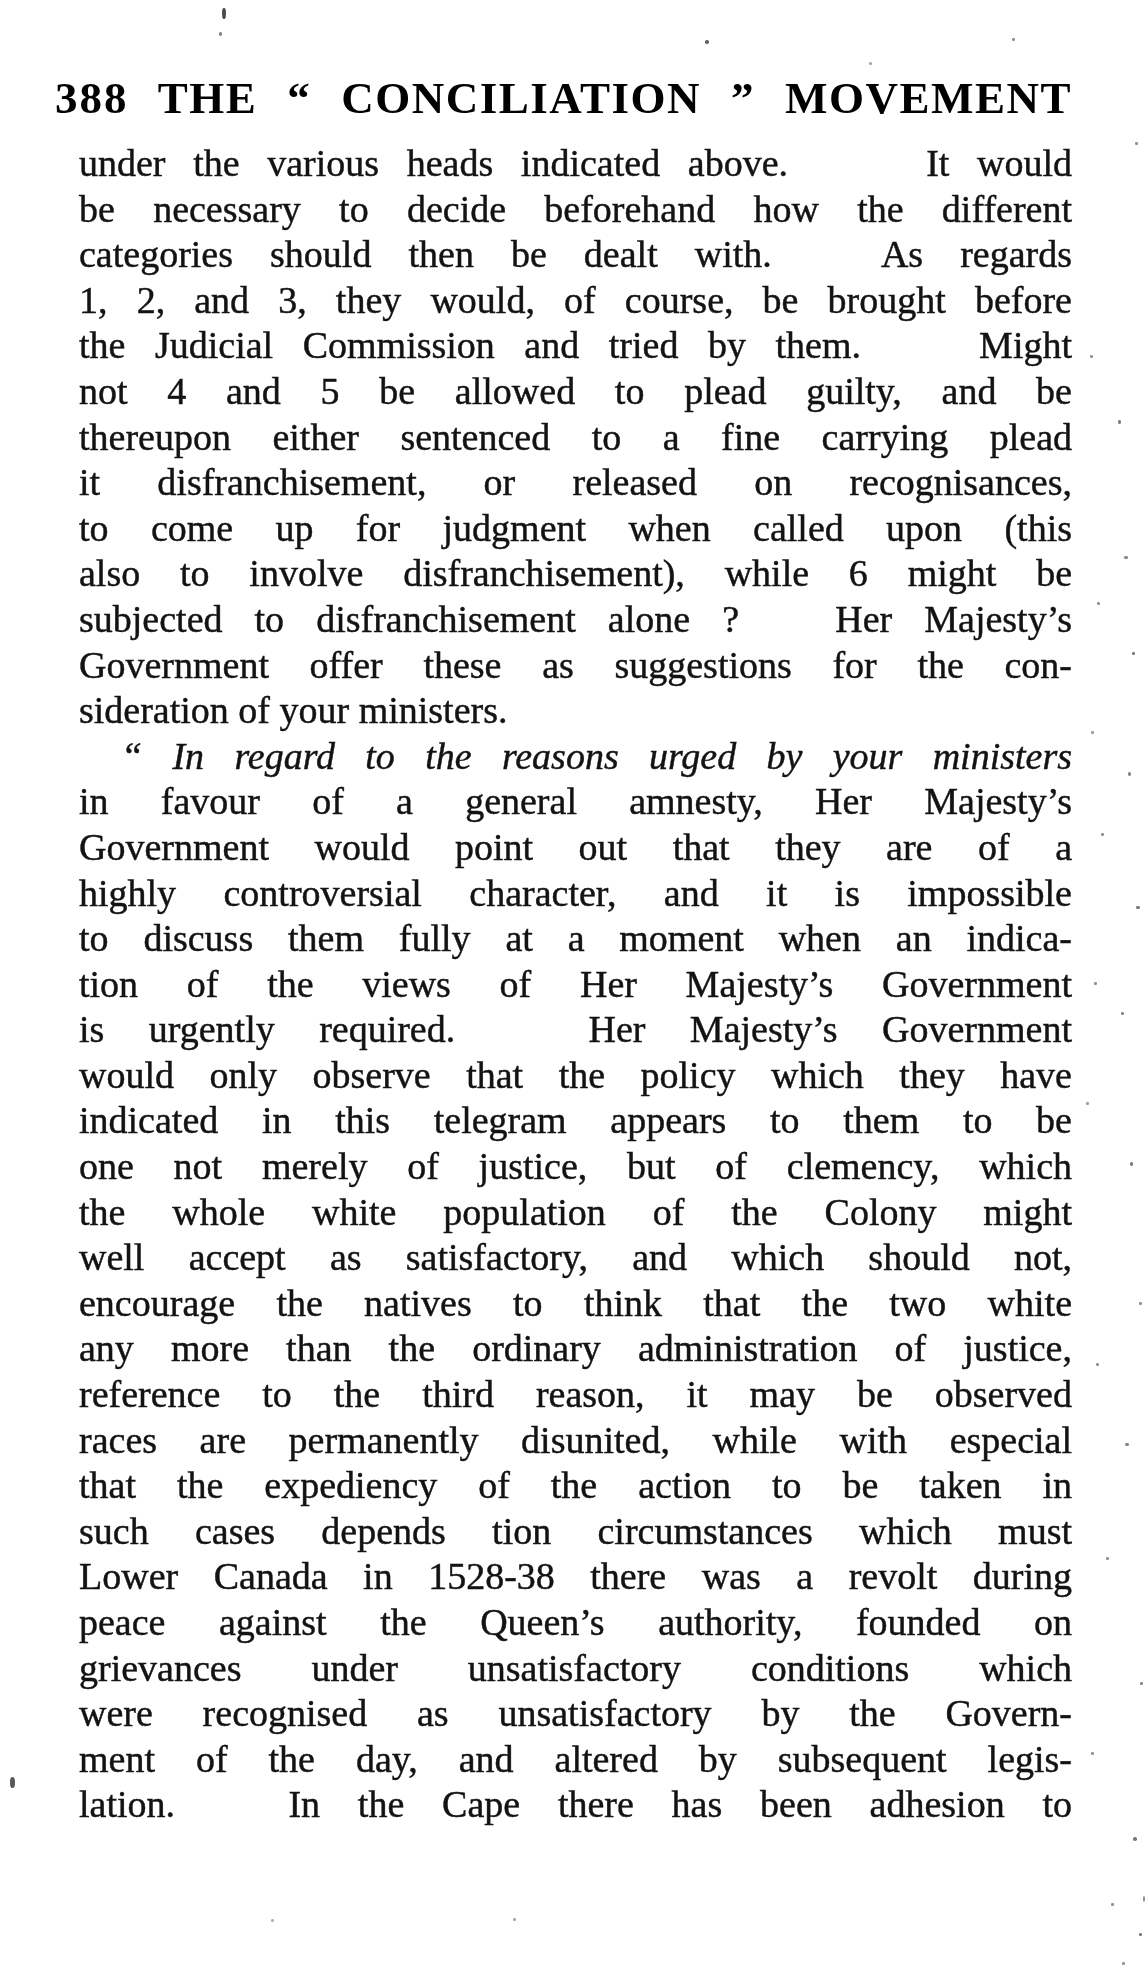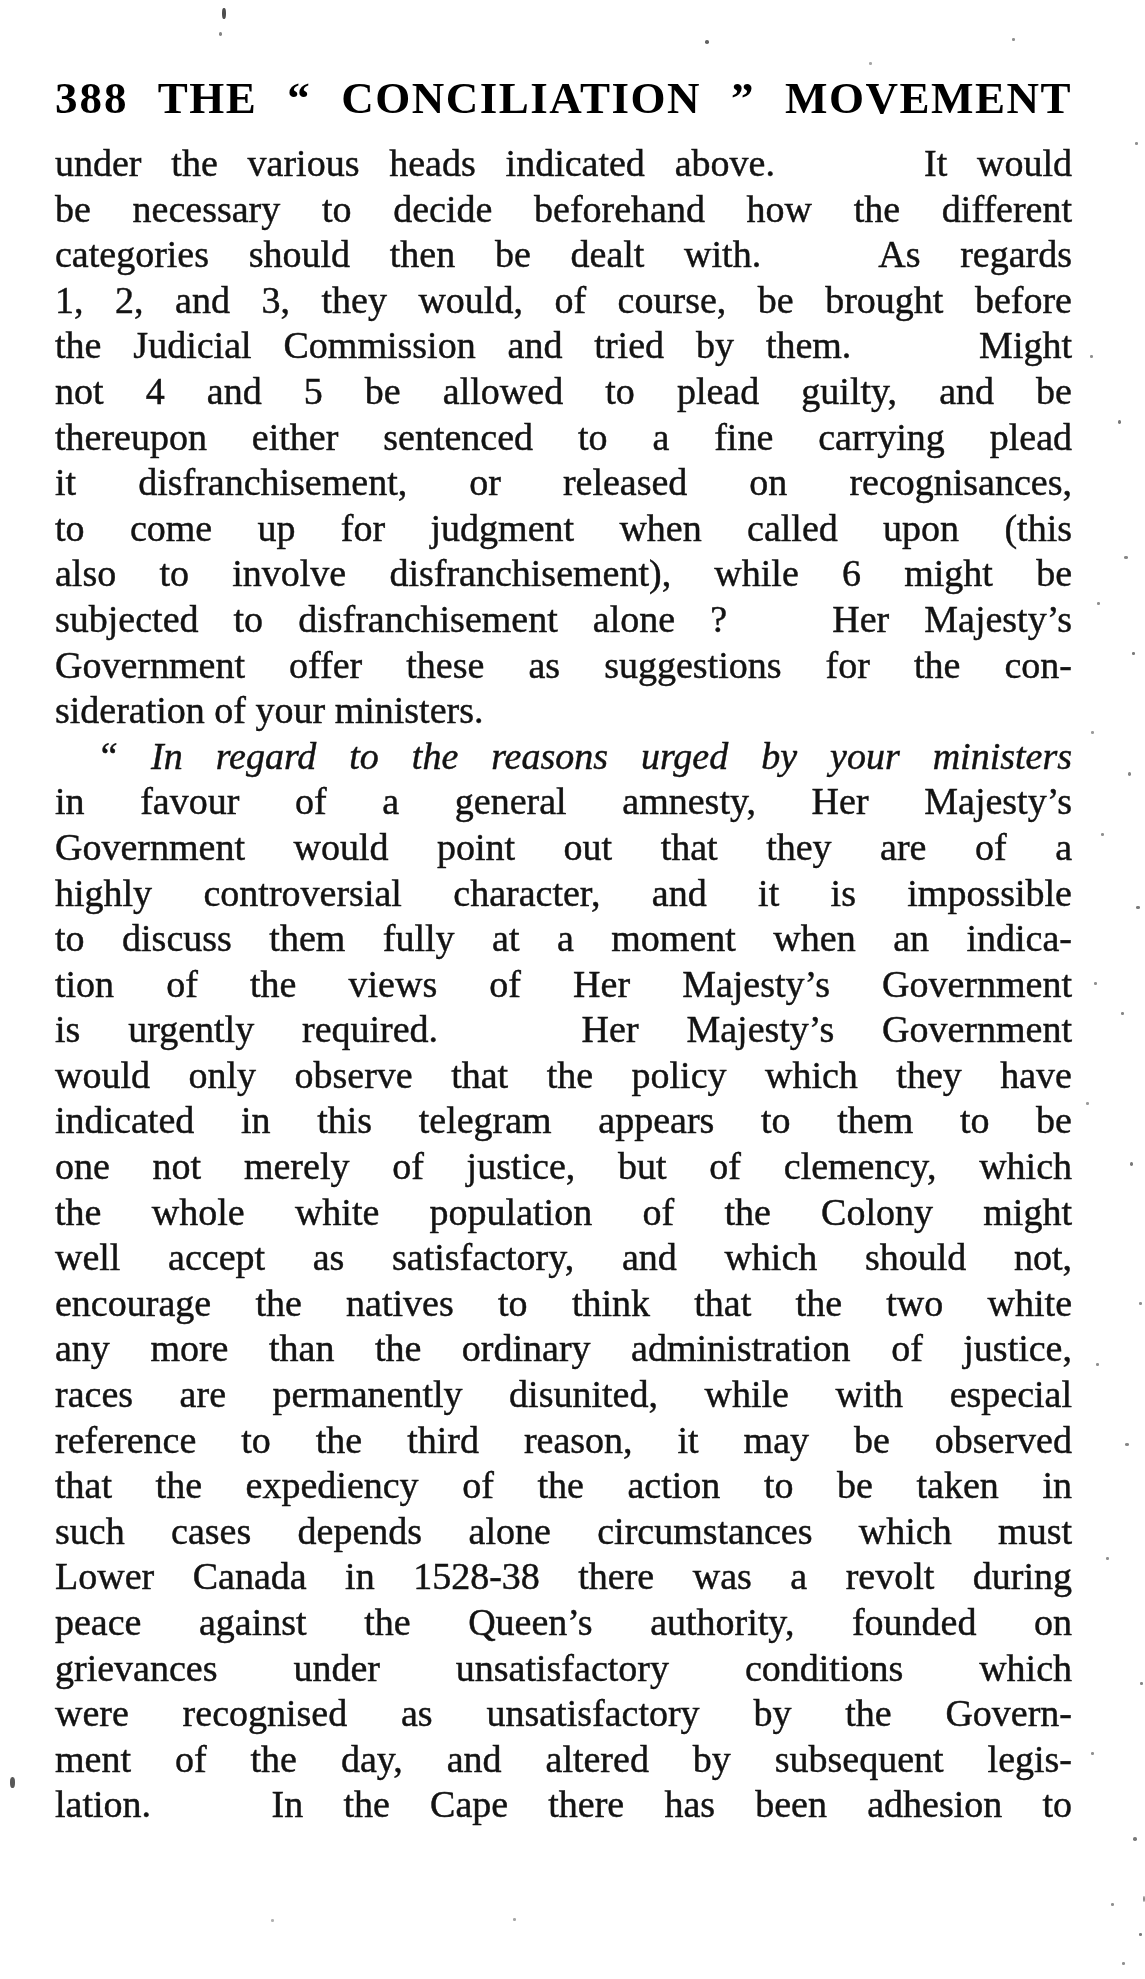--- a/index.html
+++ b/index.html
@@ -38,20 +38,21 @@
     -webkit-text-stroke: 0.45px #131313;
   }
   .line {
     height: 45.6px;
     line-height: 45.6px;
     font-size: 38px;
     text-align: justify;
     text-align-last: justify;
     white-space: normal;
     overflow: visible;
+    margin-left: 24px;
   }
   .line.para-end { text-align-last: left; }
   .line.indent { text-indent: 42px; font-style: italic; }
   .speck {
     position: absolute;
     background: #202020;
     border-radius: 45%;
     pointer-events: none;
   }
 </style>
@@ -86,24 +87,24 @@
       <div class="line">to discuss them fully at a moment when an indica-</div>
       <div class="line">tion of the views of Her Majesty’s Government</div>
       <div class="line">is urgently required.&nbsp;&nbsp; Her Majesty’s Government</div>
       <div class="line">would only observe that the policy which they have</div>
       <div class="line">indicated in this telegram appears to them to be</div>
       <div class="line">one not merely of justice, but of clemency, which</div>
       <div class="line">the whole white population of the Colony might</div>
       <div class="line">well accept as satisfactory, and which should not,</div>
       <div class="line">encourage the natives to think that the two white</div>
       <div class="line">any more than the ordinary administration of justice,</div>
+      <div class="line">reference to the third reason, it may be observed</div>
       <div class="line">races are permanently disunited, while with especial</div>
-      <div class="line">reference to the third reason, it may be observed</div>
       <div class="line">that the expediency of the action to be taken in</div>
-      <div class="line">such cases depends alone circumstances which must</div>
+      <div class="line">such cases depends tion circumstances which must</div>
       <div class="line">Lower Canada in 1528-38 there was a revolt during</div>
       <div class="line">peace against the Queen’s authority, founded on</div>
       <div class="line">grievances under unsatisfactory conditions which</div>
       <div class="line">were recognised as unsatisfactory by the Govern-</div>
       <div class="line">ment of the day, and altered by subsequent legis-</div>
       <div class="line">lation.&nbsp;&nbsp; In the Cape there has been adhesion to</div>
     </div>
 
   <div id="specks-layer">
       <span class="speck" style="left: 222px; top: 8px; width: 4px; height: 11px; opacity: 0.8;"></span>

